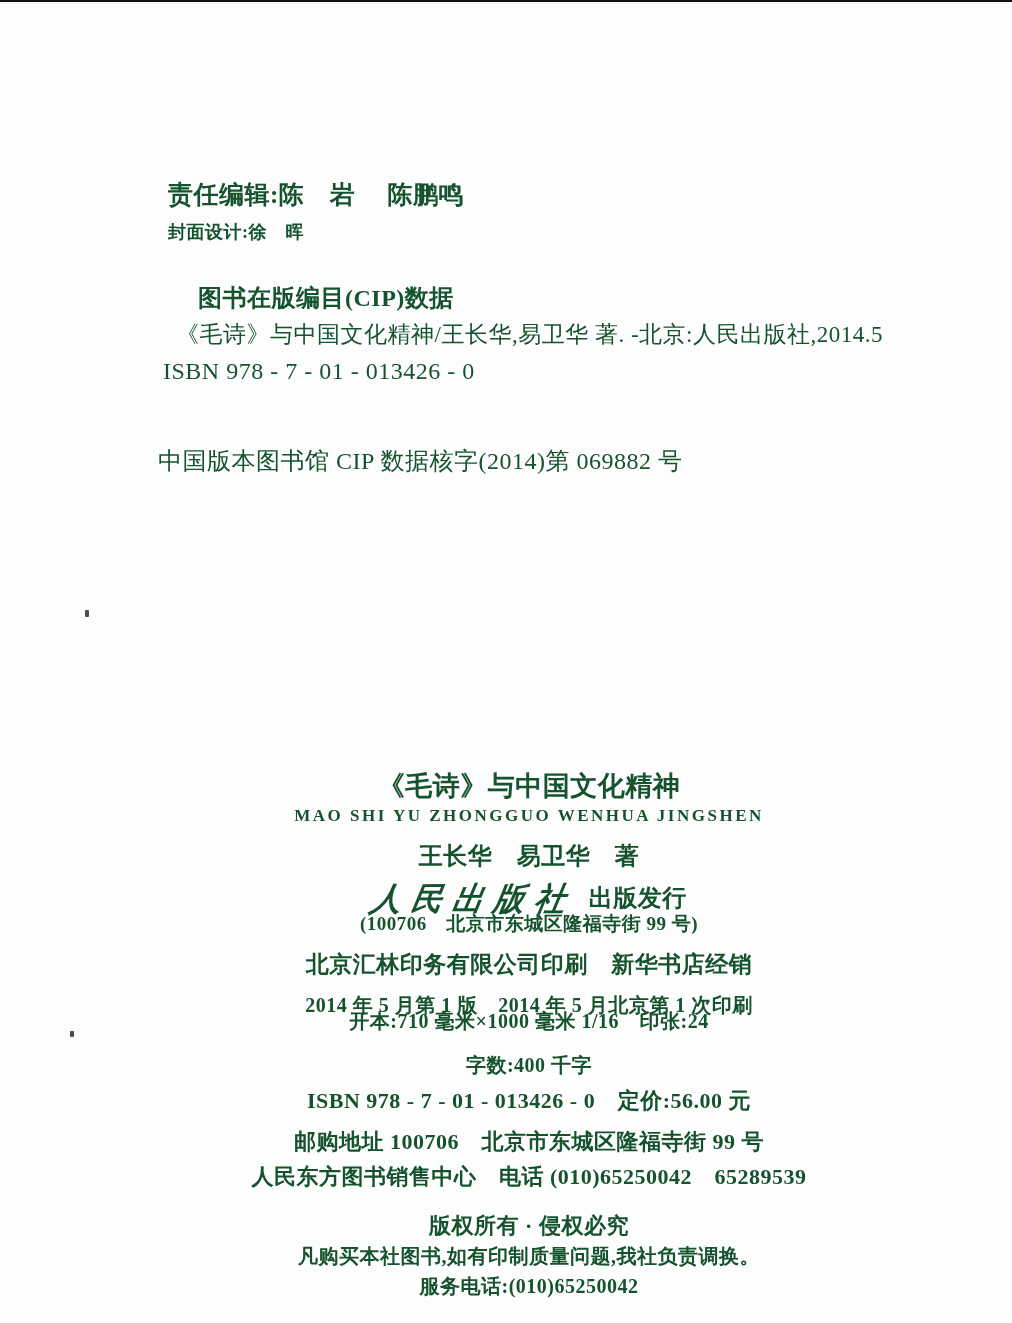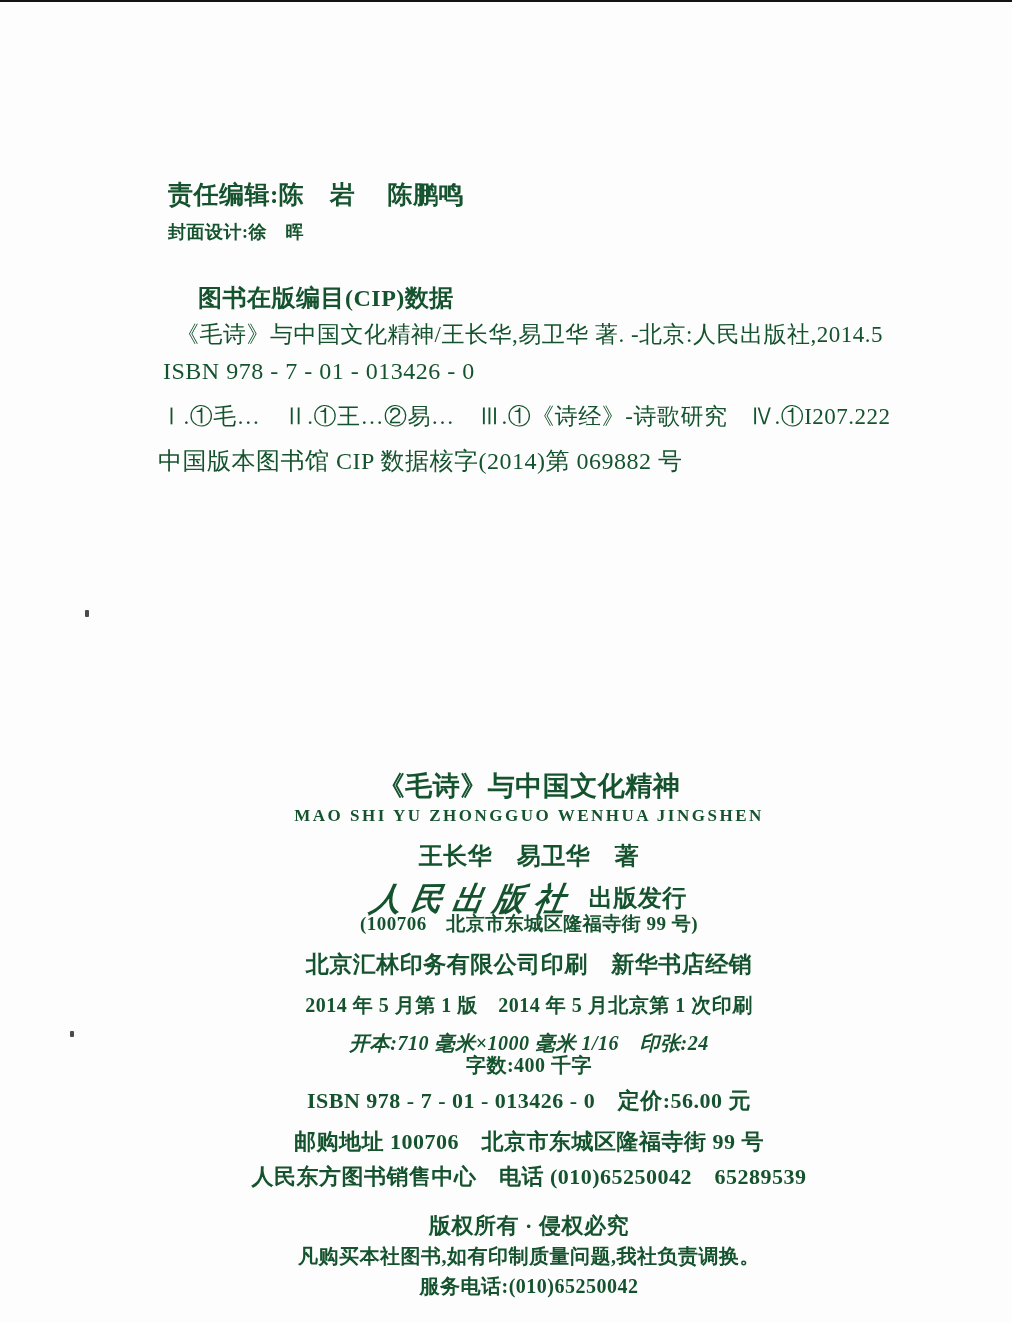--- a/index.html
+++ b/index.html
@@ -65,39 +65,38 @@
 <div class="page">
 
   <div class="edge-line"></div>
 
   <div class="line bold" style="top:180px; left:168px; font-size:25px;">责任编辑:陈　岩　 陈鹏鸣</div>
   <div class="line bold" style="top:222px; left:168px; font-size:18px;">封面设计:徐　晖</div>
 
   <div class="line bold" style="top:284px; left:166px; font-size:24px;margin-left:32px;">图书在版编目(CIP)数据</div>
   <div class="line" style="top:321px; left:176px; font-size:23px;">《毛诗》与中国文化精神/王长华,易卫华 著. -北京:人民出版社,2014.5</div>
   <div class="line" style="top:357px; left:163px; font-size:24px;">ISBN 978 - 7 - 01 - 013426 - 0</div>
-  <div class="line" style="top:403px; left:160px; font-size:23px;">Ⅰ.①毛…　Ⅱ.①王…②易…　Ⅲ.①《诗经》-诗歌研究　Ⅳ.①I207.222</div>
   <div class="line" style="top:447px; left:158px; font-size:24px;">中国版本图书馆 CIP 数据核字(2014)第 069882 号</div>
 
   <div class="speck" style="top:610px; left:85px; width:4px; height:7px;"></div>
   <div class="speck" style="top:1031px; left:70px; width:4px; height:6px;"></div>
 
   <div class="line center pinyin" style="top:806px; font-size:17px;">MAO SHI YU ZHONGGUO WENHUA JINGSHEN</div>
   <div class="line center bold" style="top:770px; font-size:27px;">《毛诗》与中国文化精神</div>
   <div class="line center bold" style="top:842px; font-size:24px;">王长华　易卫华　著</div>
 
   <div class="line center" style="top:880px; font-size:24px;">
     <span class="script-logo">人民出版社</span>
     <span class="pub-suffix">出版发行</span>
   </div>
 
   <div class="line center bold" style="top:913px; font-size:19px;">(100706　北京市东城区隆福寺街 99 号)</div>
   <div class="line center bold" style="top:951px; font-size:23px;">北京汇林印务有限公司印刷　新华书店经销</div>
   <div class="line center bold" style="top:993px; font-size:20px;text-align:center;">2014 年 5 月第 1 版　2014 年 5 月北京第 1 次印刷</div>
-  <div class="line center bold" style="top:1031px; font-size:20px;font-style:italic;">开本:710 毫米×1000 毫米 1/16　印张:24</div>
+  <div class="line center bold" style="top:1009px; font-size:20px;">开本:710 毫米×1000 毫米 1/16　印张:24</div>
   <div class="line center bold" style="top:1053px; font-size:20px;">字数:400 千字</div>
   <div class="line center bold" style="top:1088px; font-size:22px;">ISBN 978 - 7 - 01 - 013426 - 0　定价:56.00 元</div>
   <div class="line center bold" style="top:1129px; font-size:22px;">邮购地址 100706　北京市东城区隆福寺街 99 号</div>
   <div class="line center bold" style="top:1164px; font-size:22px;">人民东方图书销售中心　电话 (010)65250042　65289539</div>
 
   <div class="line center bold" style="top:1213px; font-size:22px;">版权所有 · 侵权必究</div>
   <div class="line center bold" style="top:1244px; font-size:20px;">凡购买本社图书,如有印制质量问题,我社负责调换。</div>
   <div class="line center bold" style="top:1274px; font-size:20px;">服务电话:(010)65250042</div>
 
 </div>

